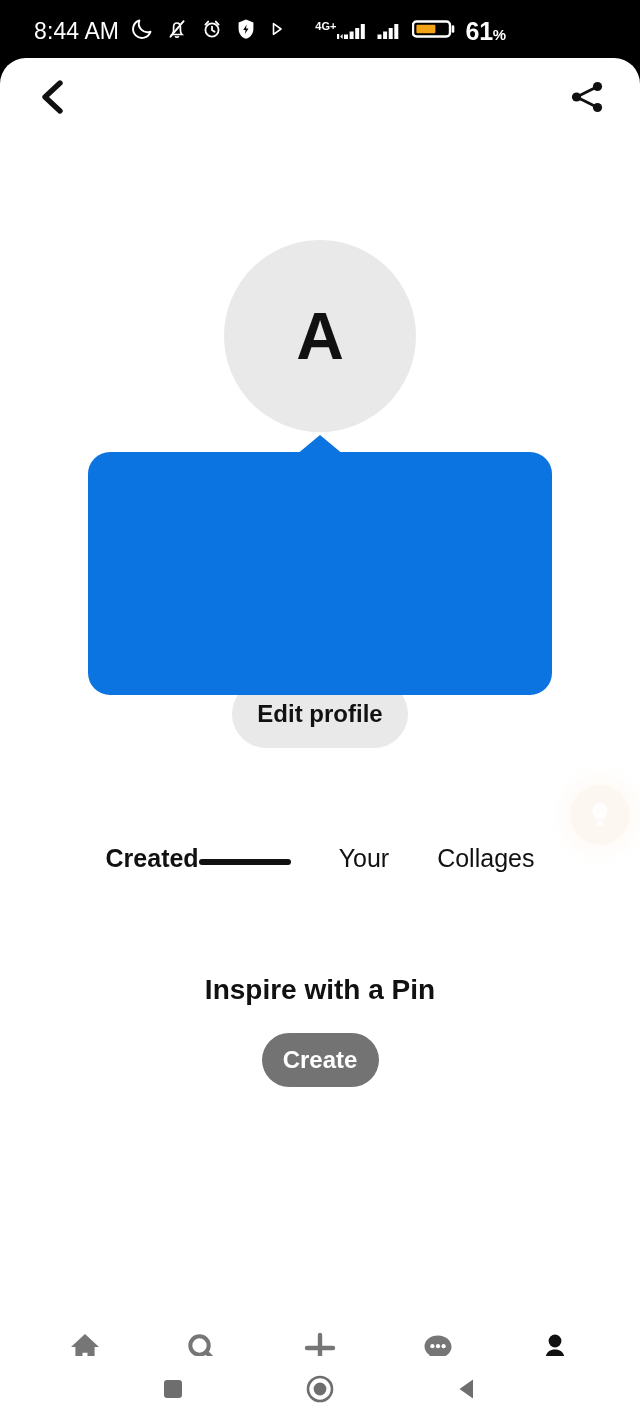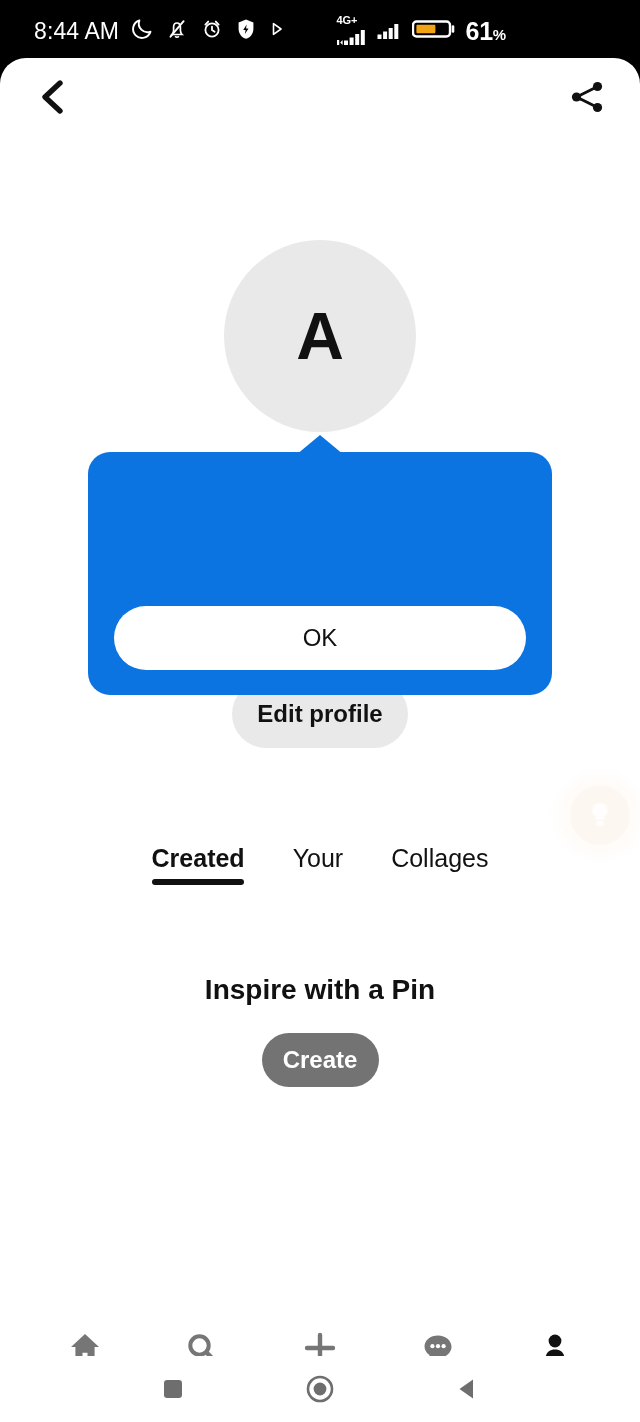--- a/index.html
+++ b/index.html
@@ -55,21 +55,21 @@
     margin-left: 2px;
   }
   .battery-pct .sym { font-size: 15px; font-weight: 600; }
   .net-label {
     color: #ffffff;
     font-size: 11px;
     font-weight: 700;
     line-height: 1;
     margin-bottom: 1px;
   }
-  .sig-group { display: flex; flex-direction: column; align-items: flex-start; text-align: right; }
+  .sig-group { display: flex; flex-direction: row; align-items: flex-start; text-align: right; }
 
   
   #app-window {
     position: absolute;
     left: 0; top: 58px;
     width: 640px;
     height: 1298px;
     background: #ffffff;
     border-radius: 26px 26px 0 0;
     overflow: hidden;
@@ -198,21 +198,21 @@
     width: 640px;
     height: 58px;
     display: flex;
     align-items: flex-start;
     justify-content: center;
     gap: 48px;
   }
   .tab {
     position: relative;
     display: flex;
-    flex-direction: column;
+    flex-direction: row;
     align-items: center;
     cursor: pointer;
     padding-bottom: 10px;
   }
   .tab-label {
     font-size: 25px;
     color: #111111;
     font-weight: 400;
   }
   .tab.active .tab-label { font-weight: 700; }
@@ -401,23 +401,20 @@
 
     <div id="floating-action-button">
       <svg width="26" height="30" viewBox="0 0 26 30">
         <path d="M13 3a7.5 7.5 0 0 0-4.4 13.6v3.1h8.8v-3.1A7.5 7.5 0 0 0 13 3z" fill="#ffffff" opacity="0.85"></path>
         <rect x="9.6" y="21" width="6.8" height="5" rx="1.5" fill="#ffffff" opacity="0.85"></rect>
       </svg>
     </div>
 
     <div id="tooltip-arrow"></div>
     <div id="tooltip">
-      <div id="tooltip-ok-button">
-        <span id="tooltip-ok-label">OK</span>
-      </div>
     </div>
 
     <div id="profile-tabs">
       <div class="tab active">
         <span class="tab-label">Created</span>
         <span class="tab-underline"></span>
       </div>
       <div class="tab">
         <span class="tab-label">Your</span>
       </div>

